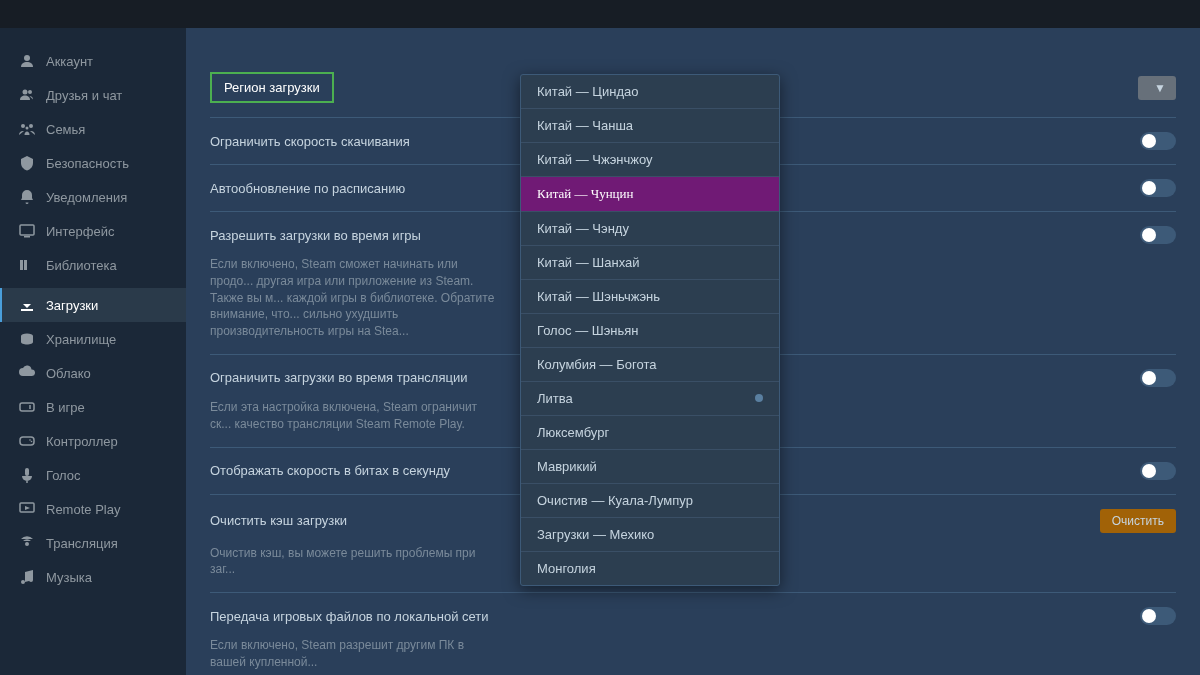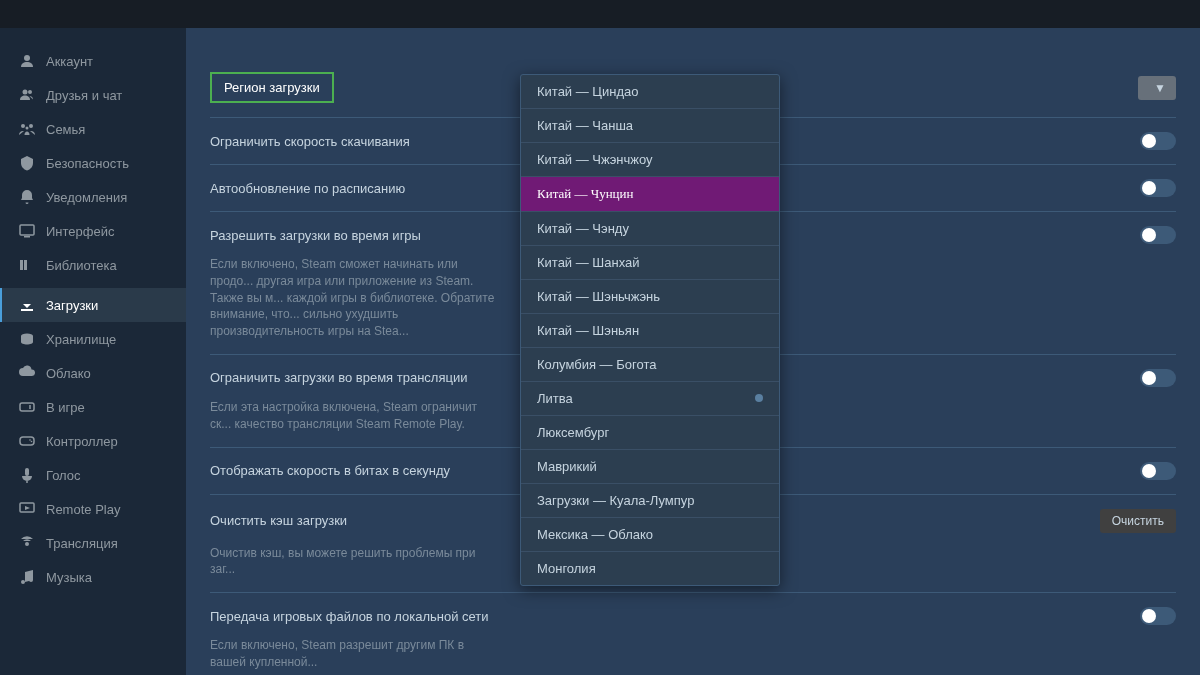--- a/index.html
+++ b/index.html
@@ -438,45 +438,45 @@
           </div>
           <div class="setting-row">
             <div class="setting-row-top">
               <div class="setting-label">Отображать скорость в битах в секунду</div>
               <div class="toggle"></div>
             </div>
           </div>
           <div class="setting-row">
             <div class="setting-row-top">
               <div class="setting-label">Очистить кэш загрузки</div>
-              <button style="background: #404040; border: none; border-radius: 3px; padding: 5px 12px; color: rgb(198, 212, 223); font-size: 12px; cursor: pointer;">Очистить</button>
+              <button style="background: #a16207; border: none; border-radius: 3px; padding: 5px 12px; color: rgb(198, 212, 223); font-size: 12px; cursor: pointer;">Очистить</button>
             </div>
             <div class="setting-desc">Очистив кэш, вы можете решить проблемы при заг...</div>
           </div>
           <div class="setting-row">
             <div class="setting-row-top">
               <div class="setting-label">Передача игровых файлов по локальной сети</div>
               <div class="toggle"></div>
             </div>
             <div class="setting-desc">Если включено, Steam разрешит другим ПК в вашей купленной...</div>
           </div>
         </div>
 
       <div class="dropdown-overlay" id="dropdown-overlay">
           <div class="dropdown-item">Китай — Циндао</div>
           <div class="dropdown-item">Китай — Чанша</div>
           <div class="dropdown-item">Китай — Чжэнчжоу</div>
           <div class="dropdown-item selected">Китай — Чунцин</div>
           <div class="dropdown-item">Китай — Чэнду</div>
           <div class="dropdown-item">Китай — Шанхай</div>
           <div class="dropdown-item">Китай — Шэньчжэнь</div>
-          <div class="dropdown-item">Китай — Шэньян</div>
+          <div class="dropdown-item">Голос — Шэньян</div>
           <div class="dropdown-item">Колумбия — Богота</div>
           <div class="dropdown-item">Литва<span class="scroll-dot"></span></div>
           <div class="dropdown-item">Люксембург</div>
           <div class="dropdown-item">Маврикий</div>
-          <div class="dropdown-item">Загрузки — Куала-Лумпур</div>
-          <div class="dropdown-item">Мексика — Облако</div>
+          <div class="dropdown-item">Очистив — Куала-Лумпур</div>
+          <div class="dropdown-item">Загрузки — Мехико</div>
           <div class="dropdown-item">Монголия</div>
         </div>
     </div>
   </div>
 </div>
 
 </body></html>

